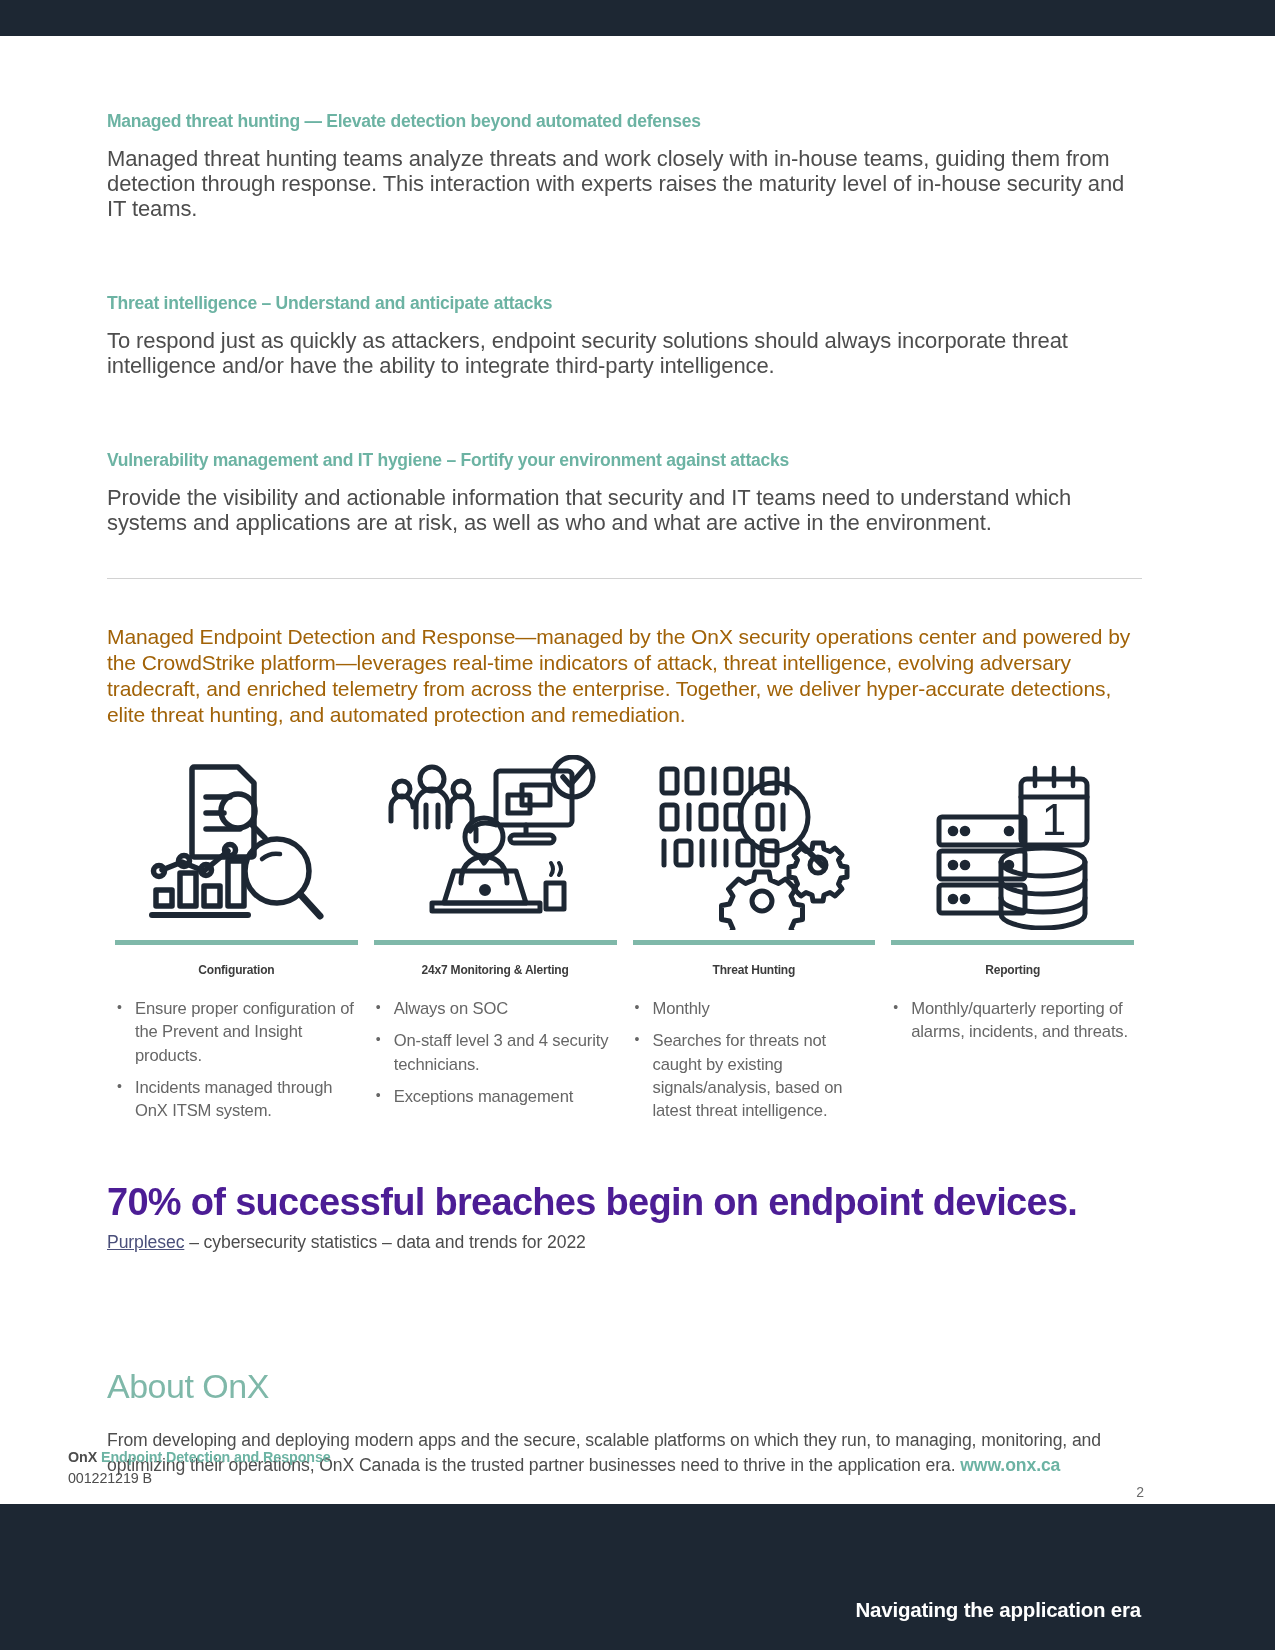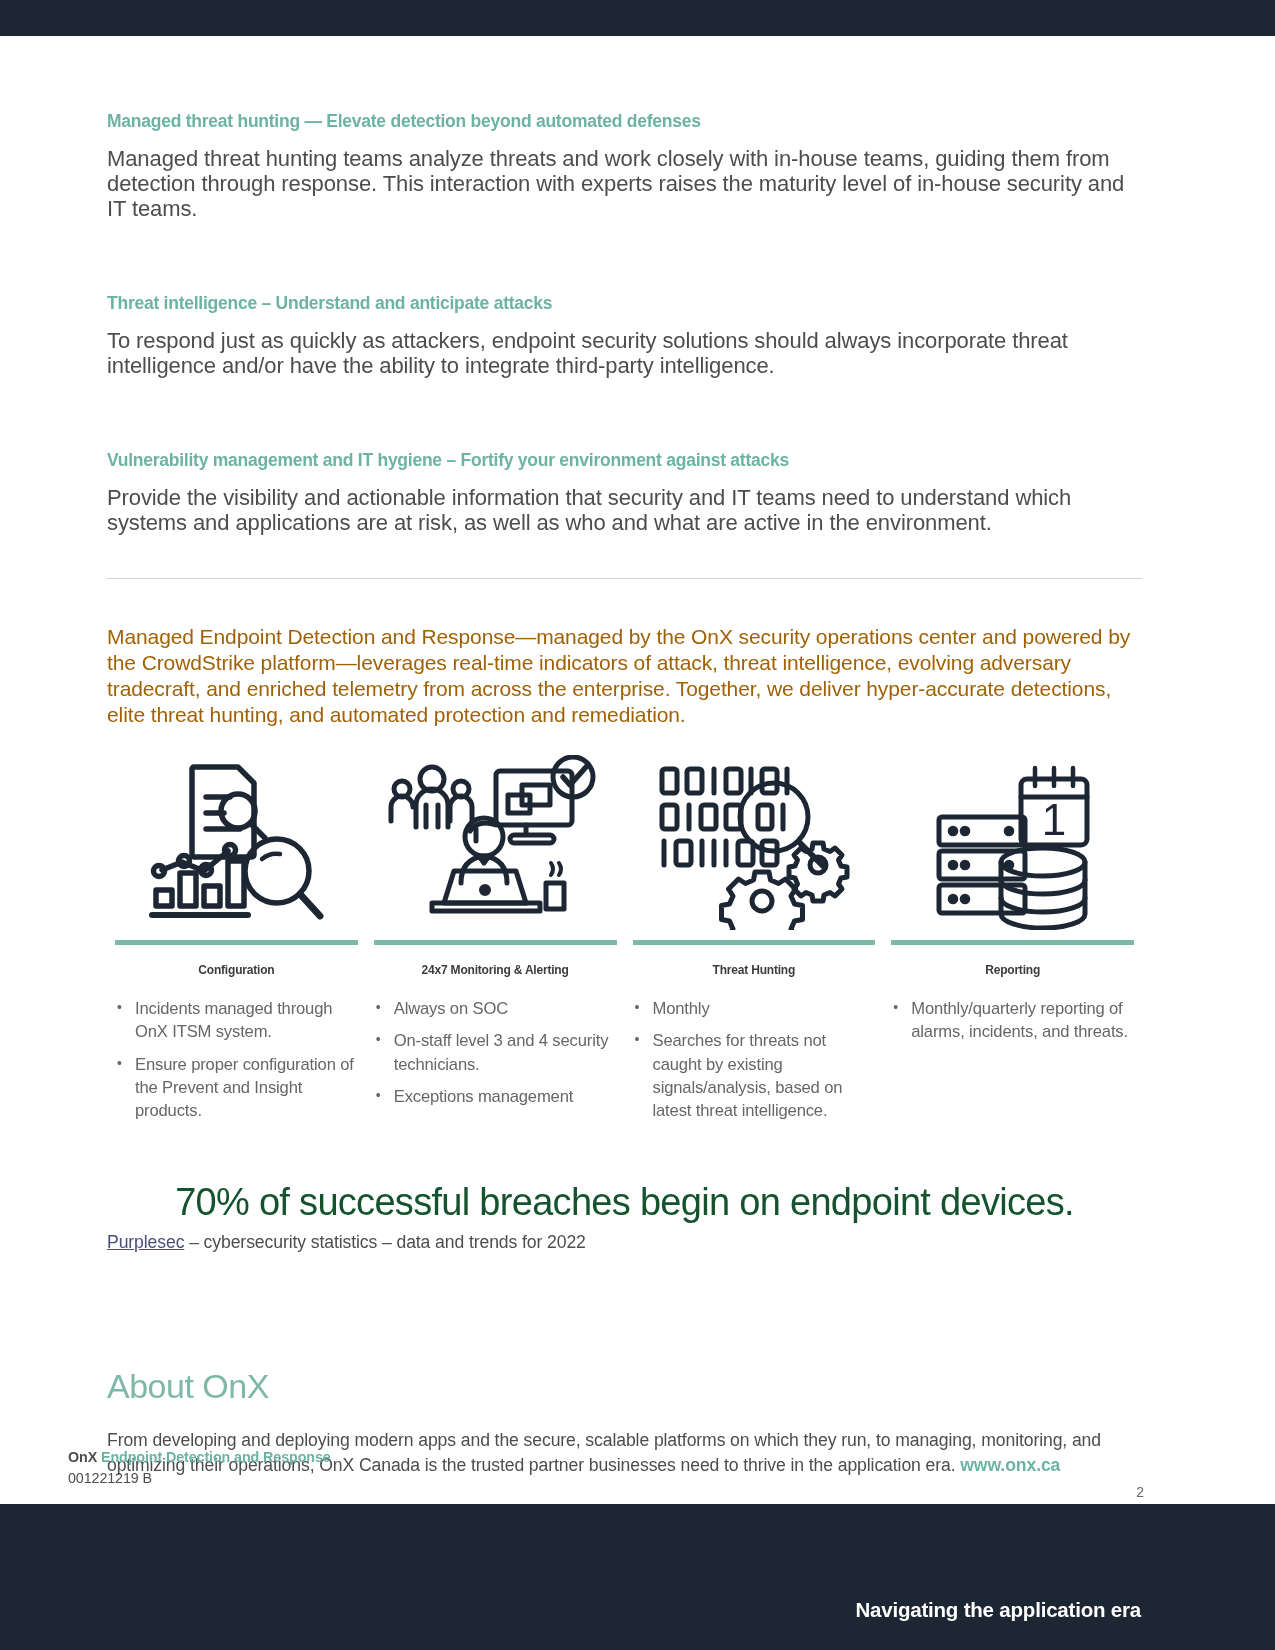--- a/index.html
+++ b/index.html
@@ -136,25 +136,24 @@
     position: absolute;
     left: 2px;
     top: -1px;
     font-size: 14px;
     color: #666666;
   }
 
   
   .stat {
     margin-top: 50px;
-    color: #14532d;
+    color: #4c1d95;
     font-size: 38px;
     letter-spacing: -0.7px;
-    font-weight: normal;
-    text-align: center;
+    font-weight: bold;
   }
   .stat-source {
     margin-top: 8px;
     color: #4d4d4d;
     font-size: 17.6px;
     letter-spacing: -0.1px;
   }
   .stat-source a {
     color: #4a4f7a;
     text-decoration: underline;
@@ -254,22 +253,22 @@
             <circle cx="84" cy="95" r="5.5"></circle>
 
             <circle cx="131" cy="116" r="32"></circle>
             <path d="M154 139 l20 22" stroke-width="7"></path>
             <path d="M116 104 a22 22 0 0 1 18 -5" stroke-width="4.5"></path>
           </svg>
         </div>
         <div class="feature-bar"></div>
         <div class="feature-title">Configuration</div>
         <ul class="feature-list">
+          <li>Ensure proper configuration of the Prevent and Insight products.</li>
           <li>Incidents managed through OnX ITSM system.</li>
-          <li>Ensure proper configuration of the Prevent and Insight products.</li>
         </ul>
       </div>
 
       <div class="feature-col">
         <div class="feature-art">
           <svg width="215" height="175" viewBox="0 0 215 175" fill="none" stroke="#1d2733" stroke-width="5" stroke-linecap="round" stroke-linejoin="round">
 
             <circle cx="14" cy="34" r="8"></circle>
             <path d="M3 66 V52 a11 11 0 0 1 22 0"></path>
             <circle cx="44" cy="24" r="12"></circle>

